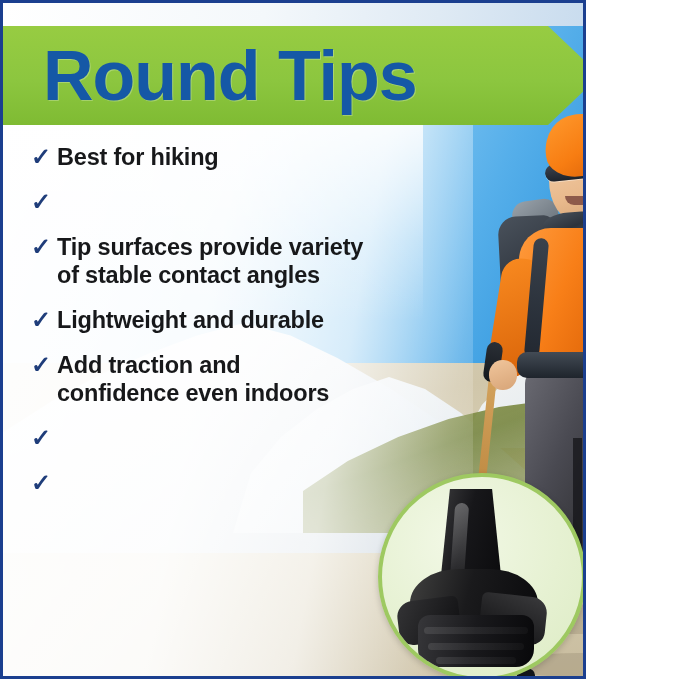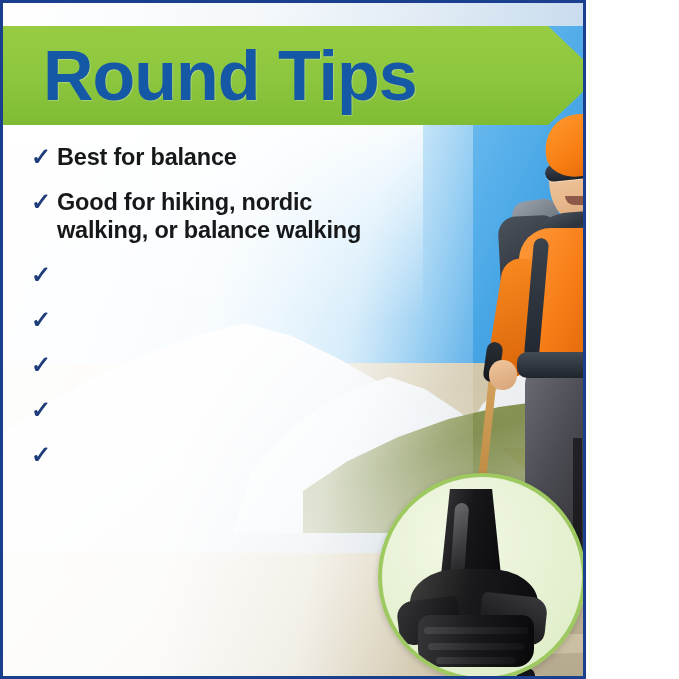--- a/index.html
+++ b/index.html
@@ -368,35 +368,38 @@
   <div class="chev chev-3"></div>
   <div class="chev chev-2"></div>
   <div class="banner-wrap">
     <div class="banner"></div>
   </div>
   <div class="title">Round Tips</div>
 
   <div class="bullets">
     <div class="bullet">
       <span class="check">✓</span>
-      <span class="btext">Best for balance</span>
-    </div>
-    <div class="bullet">
-      <span class="check">✓</span>
-      <span class="btext">Good for hiking, nordic
-walking, or balance walking</span>
-    </div>
-    <div class="bullet">
-      <span class="check">✓</span>
-    </div>
-    <div class="bullet">
-      <span class="check">✓</span>
-    </div>
-    <div class="bullet">
-      <span class="check">✓</span>
+      <span class="btext">Best for hiking</span>
+    </div>
+    <div class="bullet">
+      <span class="check">✓</span>
+    </div>
+    <div class="bullet">
+      <span class="check">✓</span>
+      <span class="btext">Tip surfaces provide variety
+of stable contact angles</span>
+    </div>
+    <div class="bullet">
+      <span class="check">✓</span>
+      <span class="btext">Lightweight and durable</span>
+    </div>
+    <div class="bullet">
+      <span class="check">✓</span>
+      <span class="btext">Add traction and
+confidence even indoors</span>
     </div>
     <div class="bullet">
       <span class="check">✓</span>
     </div>
     <div class="bullet">
       <span class="check">✓</span>
     </div>
   </div>
 
   <div class="inset">

